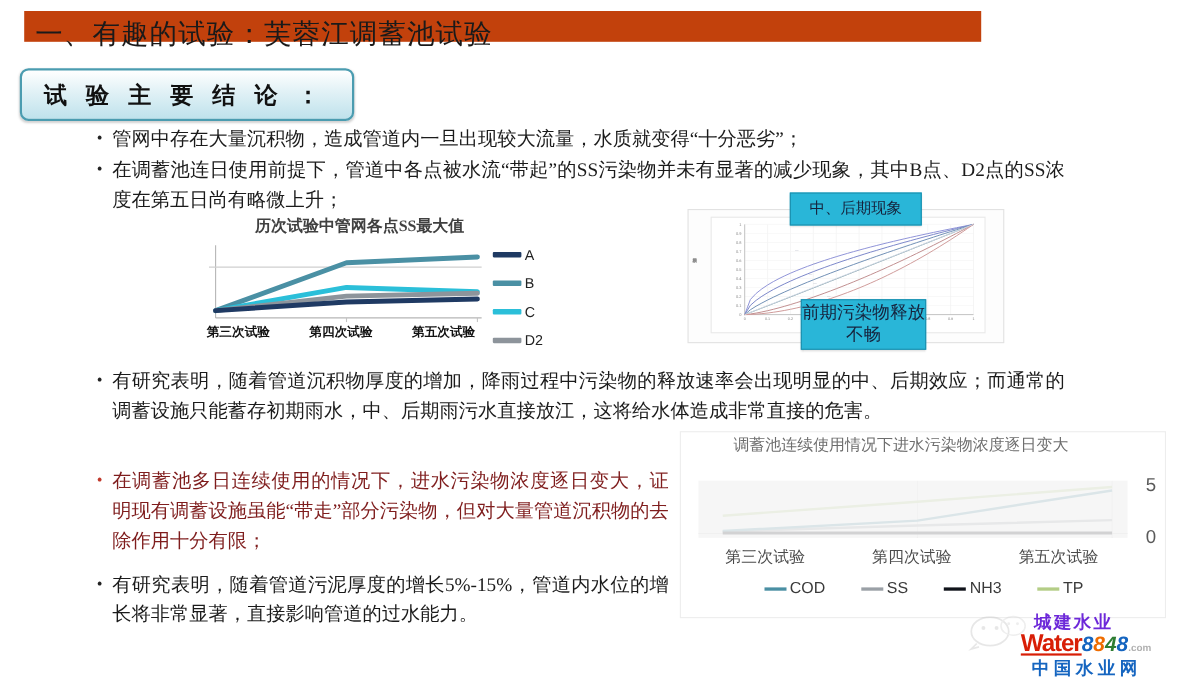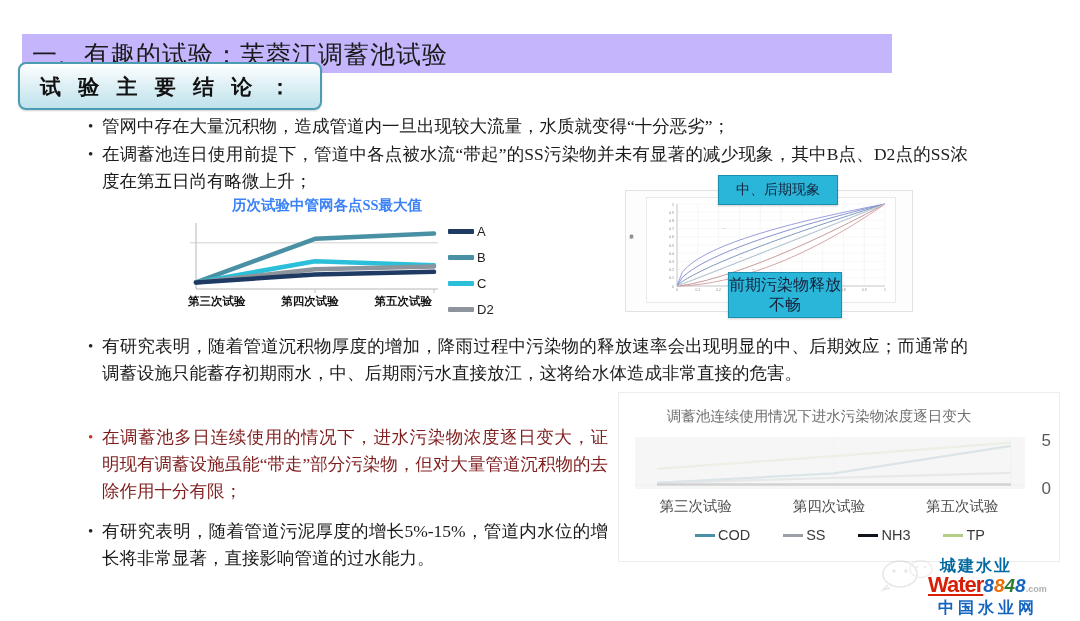--- a/index.html
+++ b/index.html
@@ -8,23 +8,22 @@
     width:1080px;height:621px;
     background:#ffffff;
     font-family:"Liberation Serif","DejaVu Serif",serif;
     overflow:hidden;
     position:relative;
   }
   .slide{position:absolute;inset:0;}
 
   
   .title-banner{
-    position:absolute;left:22px;top:10px;width:870px;height:39px;
-    background:#c4b5fd;
-    margin-top:24px;
+    position:absolute;left:22px;top:10px;width:870px;height:28px;
+    background:#c2410c;
   }
   .title-banner .txt{
     position:absolute;left:10px;top:4px;
     font-size:25px;color:#1a1a1a;letter-spacing:1px;
     font-family:"Liberation Serif","DejaVu Serif",serif;
     white-space:nowrap;
   }
 
   
   .concl-box{
@@ -57,21 +56,21 @@
   #b1{left:88px;top:113px;width:880px;}
   #b2{left:88px;top:141px;width:880px;}
   #b3{left:88px;top:333px;width:880px;}
   #b4{left:88px;top:424px;width:520px;}
   #b5{left:88px;top:518px;width:520px;}
 
   
   .chart1{position:absolute;left:170px;top:196px;width:340px;height:125px;}
   .chart1 .c1title{
     position:absolute;left:12px;top:0px;width:290px;text-align:center;
-    font-size:14.5px;font-weight:bold;color:#3b82f6;
+    font-size:14.5px;font-weight:bold;color:#404040;
     font-family:"Liberation Serif","DejaVu Serif",serif;white-space:nowrap;
   }
   .chart1 .plot{position:absolute;left:8px;top:25px;width:260px;height:72px;}
   .chart1 .xlab{
     position:absolute;top:98px;left:0px;width:280px;
     display:flex;justify-content:space-around;
     font-size:11.5px;font-weight:bold;color:#111;
     font-family:"Liberation Serif","DejaVu Serif",serif;
   }
   .chart1 .legend{
@@ -105,21 +104,21 @@
   }
   #callout-top{left:718px;top:175px;width:118px;height:28px;font-size:14px;}
   #callout-mid{left:728px;top:272px;width:112px;height:44px;font-size:16px;line-height:20px;}
 
   
   .chart2{
     position:absolute;left:618px;top:392px;width:440px;height:168px;
     background:#ffffff;border:1px solid #ededed;
   }
   .chart2 .c2title{
-    position:absolute;left:0;top:14px;width:400px;text-align:center;
+    position:absolute;left:0;top:2px;width:400px;text-align:center;
     font-size:14.5px;color:#6e6e6e;
     font-family:"Liberation Serif","DejaVu Serif",serif;white-space:nowrap;
   }
   .chart2 .plotwrap{position:absolute;left:16px;top:44px;width:390px;height:52px;}
   .chart2 .plotbg{position:absolute;inset:0;background:#f4f4f4;opacity:.85;}
   .chart2 .ytick{
     position:absolute;right:8px;font-size:17px;color:#5a5a5a;
     font-family:"Liberation Sans","DejaVu Sans",sans-serif;}
   #yt5{top:38px;} #yt0{top:86px;}
   .chart2 .xlab{
@@ -131,21 +130,21 @@
     position:absolute;left:76px;top:134px;width:290px;
     display:flex;justify-content:space-between;align-items:center;}
   .chart2 .legend .lrow{display:flex;align-items:center;gap:3px;}
   .chart2 .legend .sw{width:20px;height:3px;display:block;}
   .chart2 .legend .lbl{font-size:14.5px;color:#3a3a3a;
     font-family:"Liberation Sans","DejaVu Sans",sans-serif;}
 
   
   .watermark{position:absolute;left:880px;top:556px;width:196px;height:62px;}
   .wm-cn-top{
-    position:absolute;left:60px;top:0px;font-size:16px;color:#0369a1;
+    position:absolute;left:60px;top:0px;font-size:16px;color:#6d28d9;
     letter-spacing:2px;font-weight:bold;
     font-family:"Liberation Serif","DejaVu Serif",serif;white-space:nowrap;}
   .wm-logo{position:absolute;left:48px;top:16px;white-space:nowrap;
     font-family:"Liberation Sans","DejaVu Sans",sans-serif;font-weight:bold;}
   .wm-logo .w{color:#d81e06;font-size:22px;letter-spacing:-1px;text-decoration:underline;}
   .wm-logo .n1{color:#1565c0;font-size:19px;font-style:italic;}
   .wm-logo .n2{color:#ef6c00;font-size:19px;font-style:italic;}
   .wm-logo .n3{color:#2e7d32;font-size:19px;font-style:italic;}
   .wm-logo .n4{color:#1565c0;font-size:19px;font-style:italic;}
   .wm-logo .com{color:#b0b0b0;font-size:9px;}

